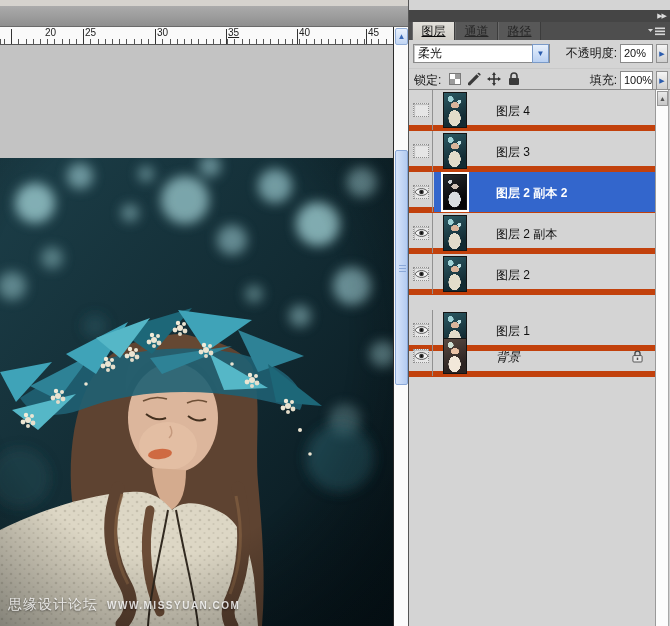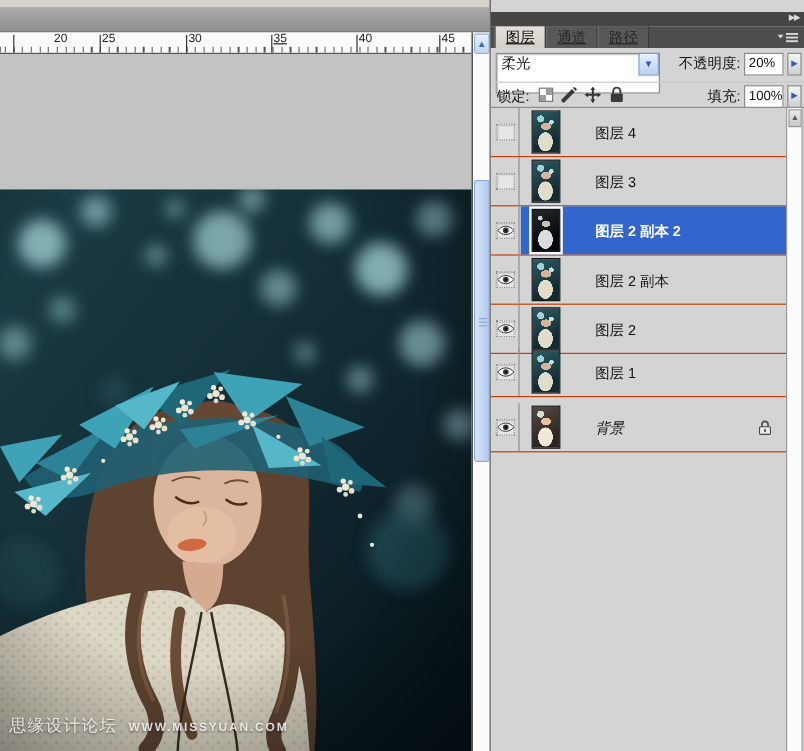--- a/index.html
+++ b/index.html
@@ -50,40 +50,40 @@
     color:#262626;background:#585858;border-right:1px solid #3c3c3c;border-left:1px solid #6a6a6a;text-decoration:underline;}
   .tab.active{background:linear-gradient(#e2e0da,#d2cfc8);color:#0a0a0a;}
   .panel-menu-icon{position:absolute;right:4px;top:26px;width:18px;height:10px;}
 
   
   .controls{position:absolute;left:0;top:40px;width:262px;height:50px;background:var(--panel-bg,#d4d4d4);
     border-bottom:1px solid #8c8c8c;}
   .blend-row{position:absolute;left:0;top:4px;width:262px;height:20px;}
   .lock-row{position:absolute;left:0;top:28px;width:262px;height:20px;border-top:1px solid #c9c9c9;padding-top:2px;}
   .label{font-size:12px;color:#141414;line-height:19px;}
-  .blend-select{position:absolute;left:4px;top:0;width:137px;height:34px;background:#fff;
+  .blend-select{position:absolute;left:4px;top:0;width:137px;height:19px;background:#fff;
     border:1px solid #8a8a8a;box-shadow:inset 1px 1px 0 #c9c9c9;font-size:12px;line-height:17px;
     padding-left:4px;color:#111;}
   .blend-arrow-btn{position:absolute;right:0;top:-1px;width:17px;height:19px;
     background:linear-gradient(#e7f0fc,#b9d0f2);border:1px solid #7a9ac8;
     color:#2b5cad;font-size:8px;line-height:17px;text-align:center;}
   .opacity-label{position:absolute;left:146px;top:0;width:62px;text-align:right;}
   .fill-label{position:absolute;left:146px;top:2px;width:62px;text-align:right;}
   .value-box{position:absolute;left:211px;width:33px;height:19px;background:#fff;border:1px solid #8a8a8a;
     font-size:11px;line-height:17px;padding-left:3px;color:#111;}
   .spin-btn{position:absolute;left:247px;width:12px;height:19px;background:linear-gradient(#f5f5f5,#cfcfcf);
     border:1px solid #909090;color:#2b5cad;font-size:7px;line-height:17px;text-align:center;}
   .lock-icons{position:absolute;left:40px;top:2px;display:flex;gap:6px;align-items:center;height:16px;}
   .checker{width:12px;height:12px;border:1px solid #7a7a7a;
     background:conic-gradient(#9c9c9c 0 25%,#fff 0 50%,#9c9c9c 0 75%,#fff 0);}
   .mini-icon{width:14px;height:14px;}
 
   
   .layers-list{position:absolute;left:0;top:90px;width:262px;height:536px;background:var(--panel-bg,#d4d4d4);}
-  .layer-row{position:absolute;left:0;width:246px;height:41px;border-bottom:1px solid #c2410c;}
+  .layer-row{position:absolute;left:0;width:246px;height:41px;border-bottom:6px solid #c2410c;}
   .eye-cell{position:absolute;left:0;top:0;width:24px;height:40px;border-right:1px solid #919191;}
   .eye-box{position:absolute;left:4px;top:13px;width:16px;height:14px;background:#e6e6e6;
     border:1px dotted #8f8f8f;box-shadow:inset 1px 1px 1px rgba(0,0,0,.18);}
   .eye-box svg{position:absolute;left:0px;top:1px;width:15px;height:10px;}
   .row-main{position:absolute;left:25px;top:0;width:221px;height:40px;}
   .layer-row.selected .row-main{background:var(--selection-blue,#3366cc);}
   .thumb{position:absolute;left:9px;top:2px;width:24px;height:36px;border:1px solid #141414;}
   .layer-row.selected .thumb{box-shadow:0 0 0 2px #fff;}
   .thumb--teal{background:
     radial-gradient(circle 3px at 30% 18%,#9fd2d6 97%,transparent),
@@ -381,21 +381,21 @@
           <circle cx="9" cy="6" r="1.1" fill="#0c0c0c"></circle>
         </svg>
       </div>
     </div>
     <div class="row-main">
       <div class="thumb thumb--teal"></div>
       <span class="layer-name">图层 2</span>
 
     </div>
   </div>
-        <div class="layer-row" style="top: 200px;">
+        <div class="layer-row" style="top: 220px;">
     <div class="eye-cell">
       <div class="eye-box">
         <svg viewBox="0 0 18 12">
           <path d="M1,6 C5,0.5 13,0.5 17,6 C13,11.5 5,11.5 1,6 Z" fill="#f4f4f4" stroke="#3c3c3c" stroke-width="1"></path>
           <circle cx="9" cy="6" r="2.8" fill="#333"></circle>
           <circle cx="9" cy="6" r="1.1" fill="#0c0c0c"></circle>
         </svg>
       </div>
     </div>
     <div class="row-main">

